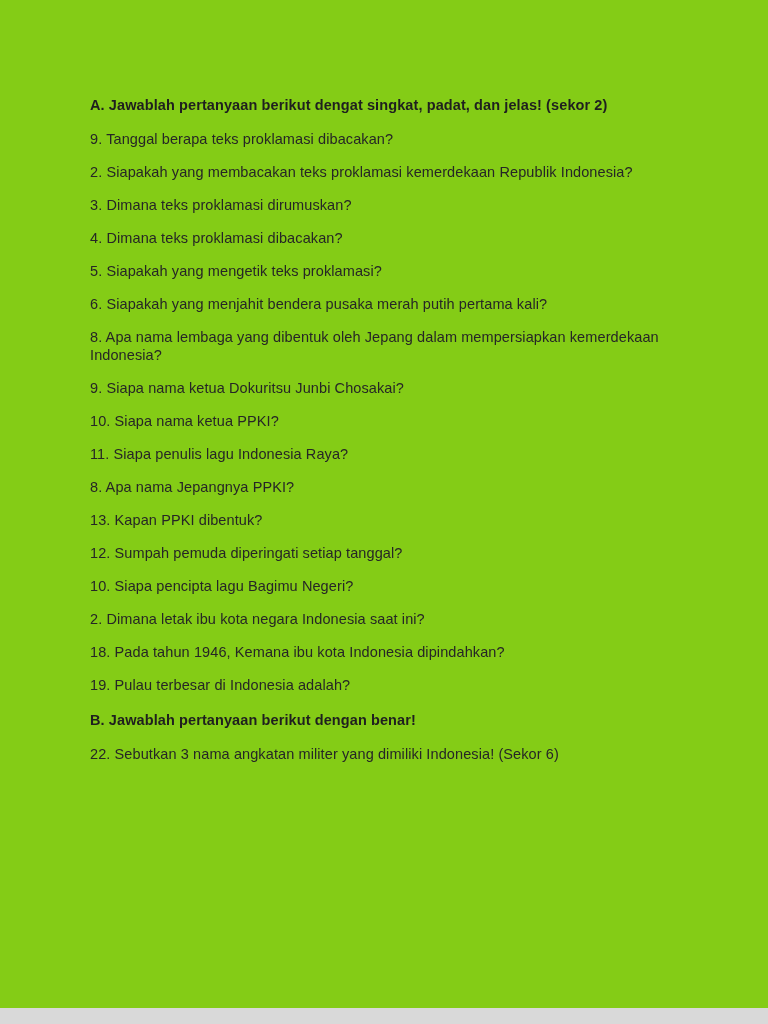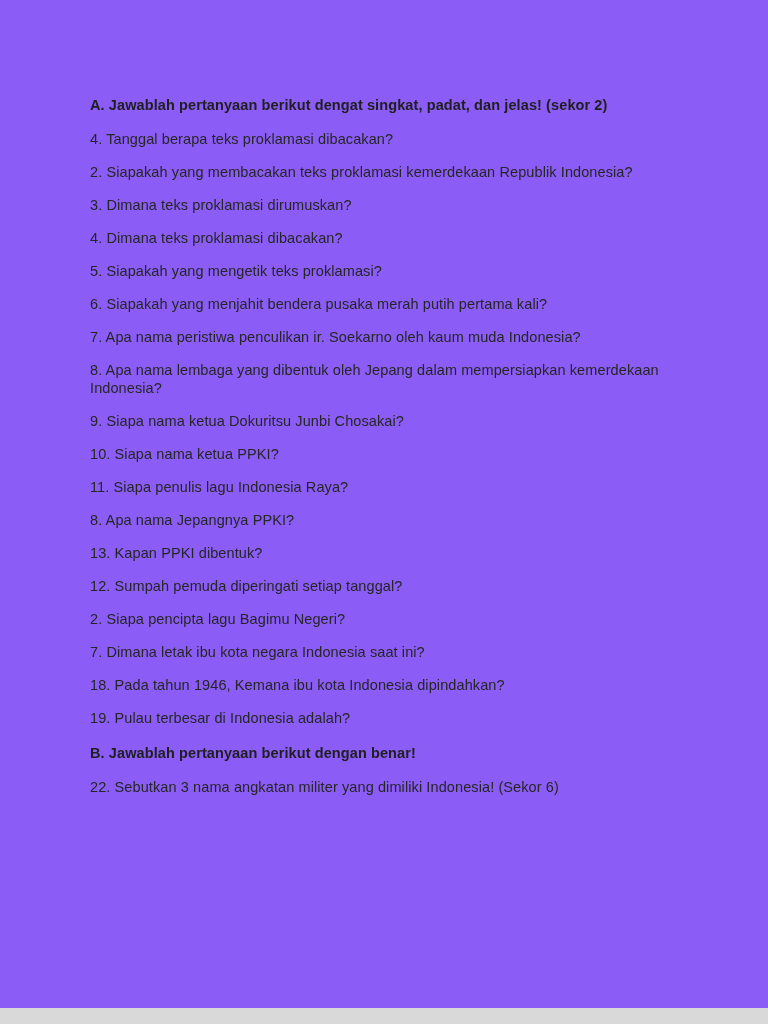--- a/index.html
+++ b/index.html
@@ -10,21 +10,21 @@
   body {
     width: 768px;
     height: 1024px;
     background: #d9d9d9; 
     font-family: "Liberation Sans", sans-serif;
     overflow: hidden;
   }
   .page {
     width: 768px;
     height: 1008px;
-    background: #8b5cf6;
+    background: #84cc16;
     position: relative;
   }
   .content {
     padding: 96px 70px 0 90px;
   }
   .section-heading {
     font-size: 14.5px;
     font-weight: 700;
     color: #1f1f1f;
     line-height: 18px;
@@ -50,36 +50,35 @@
 </style>
 </head>
 <body>
 
 <div class="page">
   <div class="content">
 
     <div class="section">
       <p class="section-heading">A. Jawablah pertanyaan berikut dengat singkat, padat, dan jelas! (sekor 2)</p>
       <div id="qa-list">
-          <p class="question">4. Tanggal berapa teks proklamasi dibacakan?</p>
+          <p class="question">9. Tanggal berapa teks proklamasi dibacakan?</p>
           <p class="question">2. Siapakah yang membacakan teks proklamasi kemerdekaan Republik Indonesia?</p>
           <p class="question">3. Dimana teks proklamasi dirumuskan?</p>
           <p class="question">4. Dimana teks proklamasi dibacakan?</p>
           <p class="question">5. Siapakah yang mengetik teks proklamasi?</p>
           <p class="question">6. Siapakah yang menjahit bendera pusaka merah putih pertama kali?</p>
-          <p class="question">7. Apa nama peristiwa penculikan ir. Soekarno oleh kaum muda Indonesia?</p>
           <p class="question">8. Apa nama lembaga yang dibentuk oleh Jepang dalam mempersiapkan kemerdekaan Indonesia?</p>
           <p class="question">9. Siapa nama ketua Dokuritsu Junbi Chosakai?</p>
           <p class="question">10. Siapa nama ketua PPKI?</p>
           <p class="question">11. Siapa penulis lagu Indonesia Raya?</p>
           <p class="question">8. Apa nama Jepangnya PPKI?</p>
           <p class="question">13. Kapan PPKI dibentuk?</p>
           <p class="question">12. Sumpah pemuda diperingati setiap tanggal?</p>
-          <p class="question">2. Siapa pencipta lagu Bagimu Negeri?</p>
-          <p class="question">7. Dimana letak ibu kota negara Indonesia saat ini?</p>
+          <p class="question">10. Siapa pencipta lagu Bagimu Negeri?</p>
+          <p class="question">2. Dimana letak ibu kota negara Indonesia saat ini?</p>
           <p class="question">18. Pada tahun 1946, Kemana ibu kota Indonesia dipindahkan?</p>
           <p class="question">19. Pulau terbesar di Indonesia adalah?</p>
         </div>
     </div>
 
     <div class="section section-b">
       <p class="section-heading">B. Jawablah pertanyaan berikut dengan benar!</p>
       <div id="qb-list">
           <p class="question">22. Sebutkan 3 nama angkatan militer yang dimiliki Indonesia! (Sekor 6)</p>
         </div>

